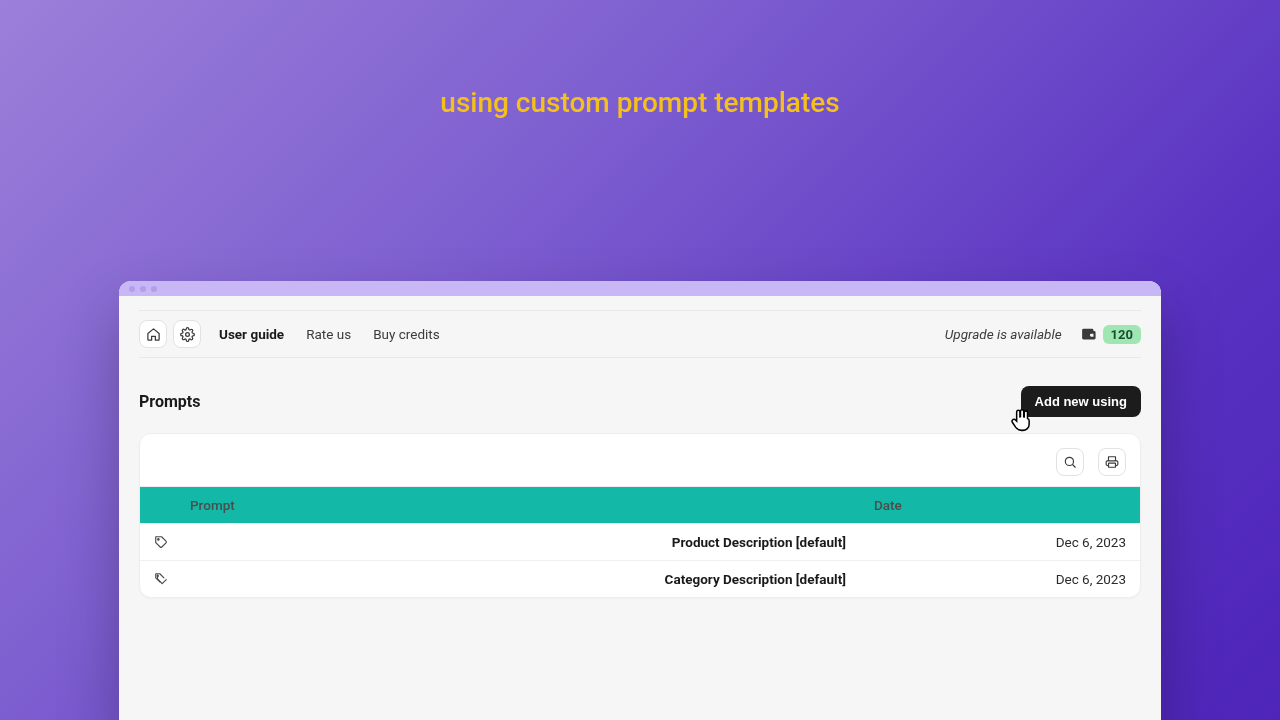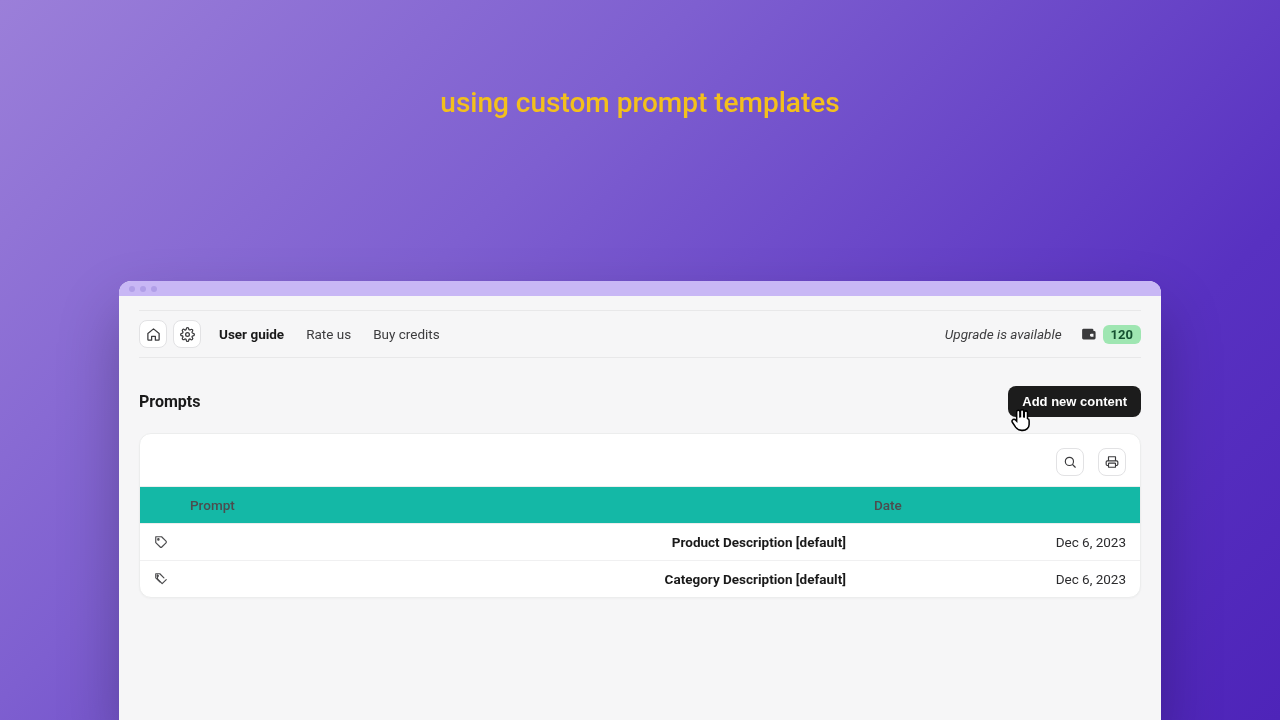--- a/index.html
+++ b/index.html
@@ -180,21 +180,21 @@
       <div class="credits">
         <svg width="17" height="17" viewBox="0 0 24 24" fill="currentColor">
             <path d="M3 6a2 2 0 0 1 2-2h12a2 2 0 0 1 2 2v1h1a2 2 0 0 1 2 2v8a2 2 0 0 1-2 2H5a2 2 0 0 1-2-2V6zm16 5h-3a2 2 0 1 0 0 4h3v-4z"></path>
           </svg>
         <span class="badge">120</span>
       </div>
     </div>
 
     <div class="page-header">
       <div class="page-title">Prompts</div>
-      <button class="add-btn">Add new content</button>
+      <button class="add-btn">Add new using</button>
       <svg class="cursor-hand" width="26" height="26" viewBox="0 0 24 24">
           <path fill="#fff" stroke="#000" stroke-width="1.4" d="M8 12V5.5a1.5 1.5 0 1 1 3 0V10l.5-.1V5a1.5 1.5 0 1 1 3 0v5l.5.05V6a1.5 1.5 0 1 1 3 0v5.5c.9.2 1.5 1 1.5 2V17c0 3-2.5 5.5-6 5.5h-1c-2.5 0-4-1-5.5-3l-3-4.5c-.6-.9-.3-2 .6-2.5.8-.4 1.8-.2 2.4.5L8 14z"></path>
         </svg>
     </div>
 
     <div class="card">
       <div class="card-tools">
         <button class="icon-btn">
           <svg width="14" height="14" viewBox="0 0 24 24" fill="none" stroke="currentColor" stroke-width="2" stroke-linecap="round">
               <circle cx="11" cy="11" r="7"></circle>

